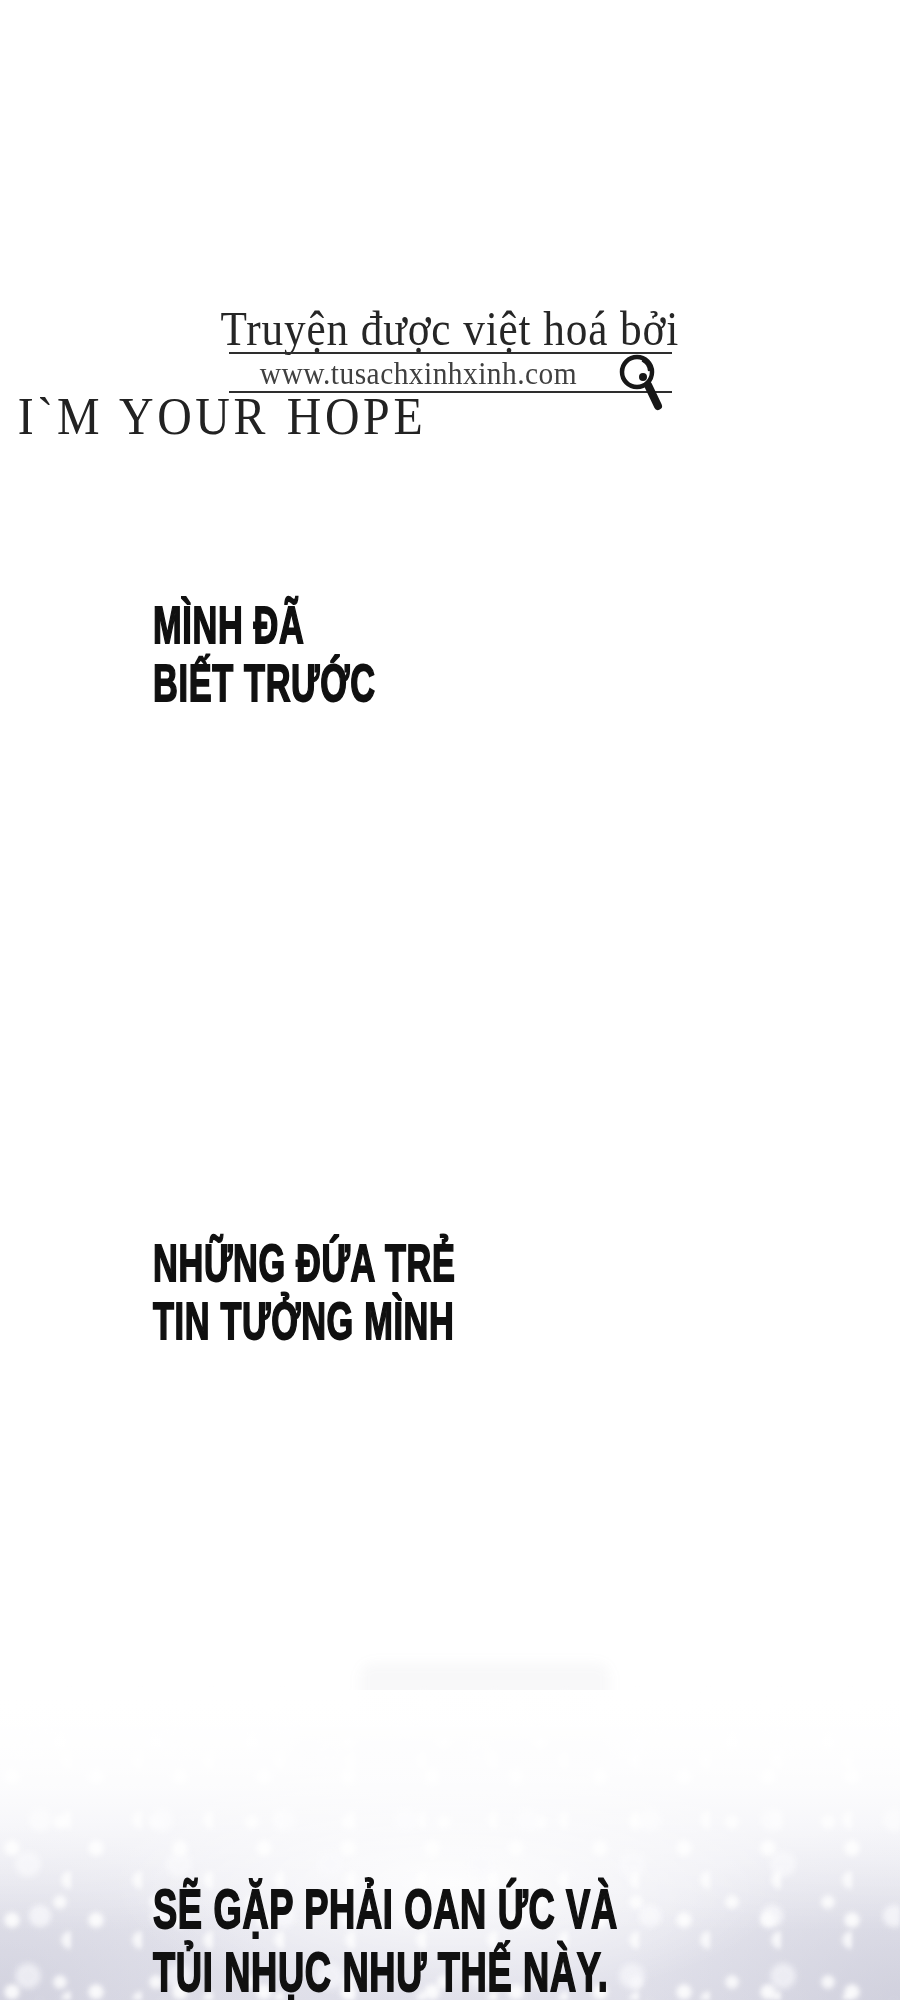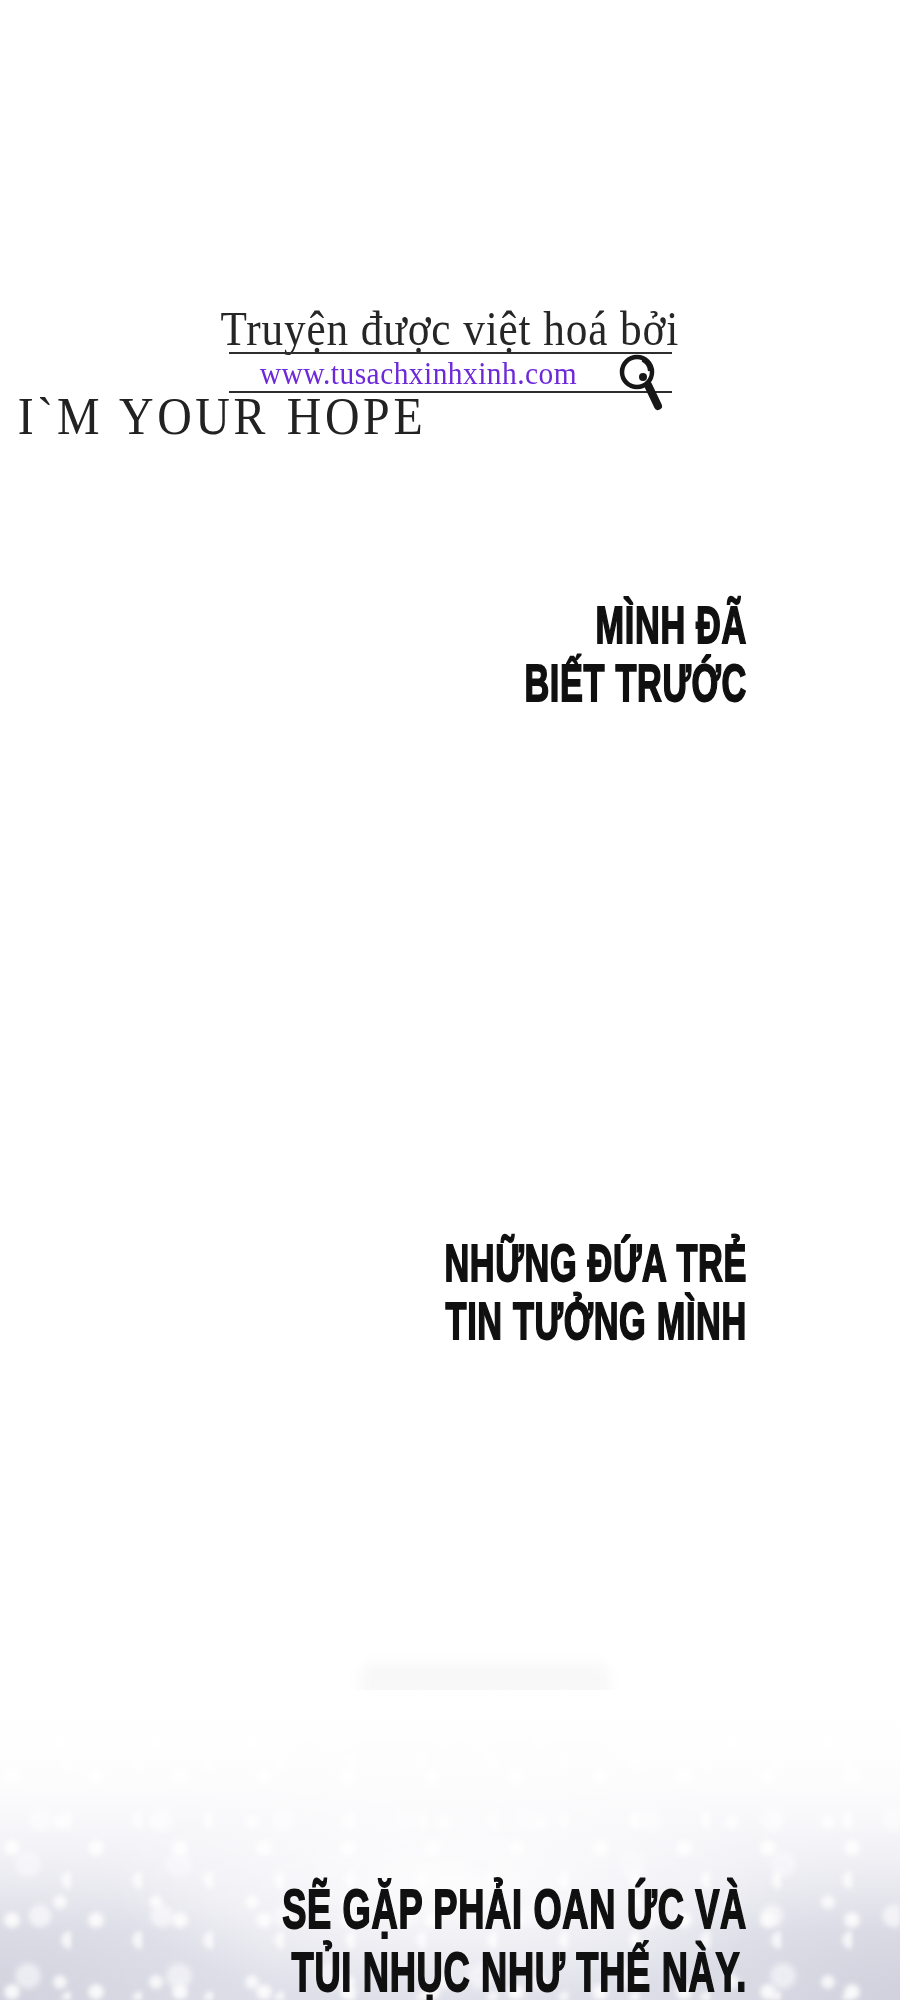--- a/index.html
+++ b/index.html
@@ -15,34 +15,34 @@
     font-family:"Liberation Serif",serif;font-size:48px;line-height:46px;
     color:#262626;white-space:nowrap;
   }
   .credit-line .squeeze{display:inline-block;transform:scaleX(0.90);letter-spacing:1px;}
   .rule{position:absolute;left:229px;width:443px;height:0;border-top:2px solid #2e2e2e;}
   .rule-top{top:352px;}
   .rule-bottom{top:391px;}
   .url-row{
     position:absolute;left:0;top:355px;width:900px;text-align:center;
     font-family:"Liberation Serif",serif;font-size:32px;line-height:36px;
-    color:#6d28d9;white-space:nowrap;
+    color:#404040;white-space:nowrap;
   }
   .url-row .squeeze{display:inline-block;transform:scaleX(0.92);letter-spacing:0.5px;margin-right:64px;}
   .mag{position:absolute;left:612px;top:348px;width:56px;height:66px;z-index:3;}
   .brand{
     position:absolute;left:0;top:392px;width:900px;
     font-family:"Liberation Serif",serif;font-size:52px;line-height:50px;
     color:#222222;white-space:nowrap;
   }
   .brand .squeeze{display:inline-block;transform:scaleX(0.92);letter-spacing:4px;word-spacing:2px;}
 
   
   .caption{
-    position:absolute;left:0;width:900px;text-align:right;color:#101010;
+    position:absolute;left:0;width:900px;text-align:left;color:#101010;
     font-family:"Liberation Sans",sans-serif;font-weight:bold;z-index:2;
   }
   .caption .ln{
     display:block;transform:scaleX(0.66);transform-origin:450px 50%;
     -webkit-text-stroke:1.8px #101010;letter-spacing:1px;white-space:nowrap;
   }
   .caption-1{top:596px;font-size:52px;line-height:58px;}
   .caption-2{top:1214px;font-size:52px;line-height:58px;margin-top:20px;}
   .caption-3{top:1878px;font-size:55px;line-height:63px;z-index:4;}
 

